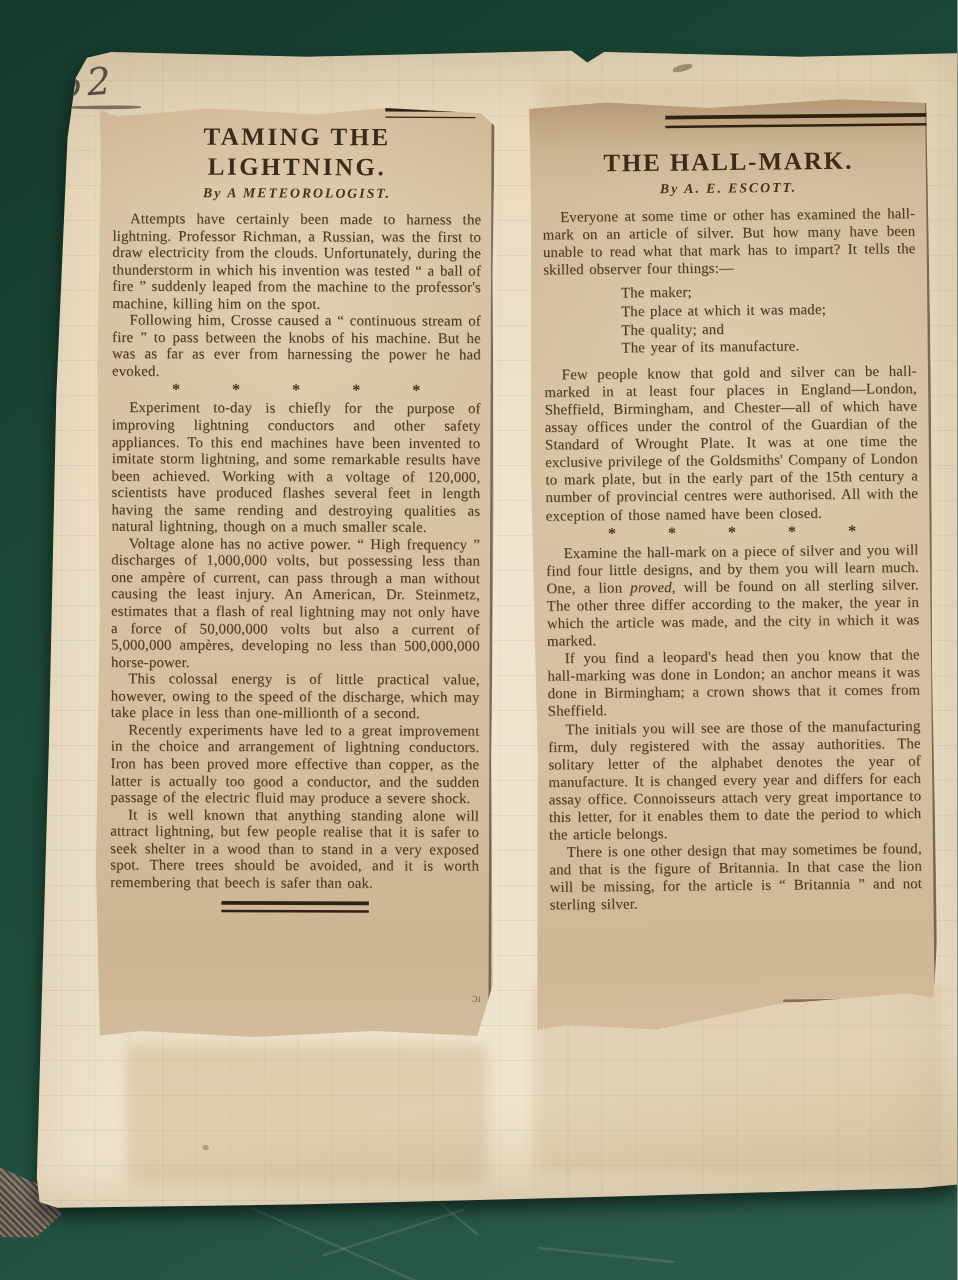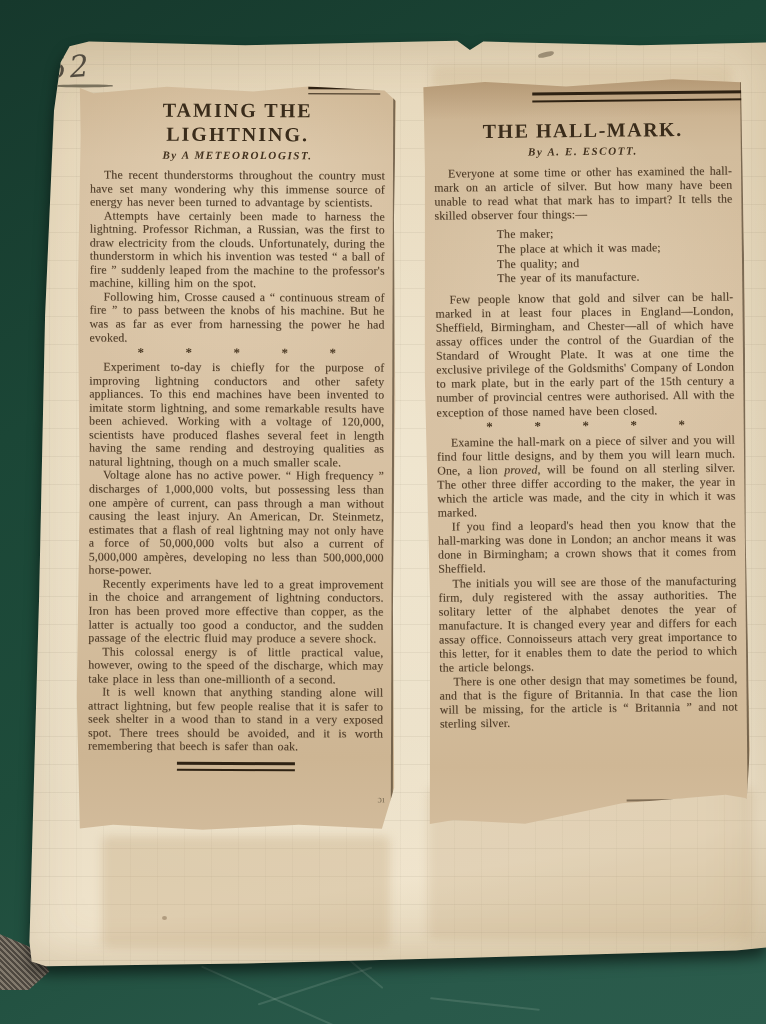--- a/index.html
+++ b/index.html
@@ -142,28 +142,27 @@
     <div class="speck sp2"></div>
     <div class="speck sp3"></div>
     <div class="speck sp4"></div>
 
     <article class="clip clip-left">
       <div class="edge-rule-r"></div>
       <div class="rule-top-partial"></div>
       <h1 class="headline">TAMING THE LIGHTNING.</h1>
       <div class="byline">By A METEOROLOGIST.</div>
       <div class="body">
-        <p>The recent thunderstorms throughout the country must have set many wondering why this immense source of energy has never been turned to advantage by scientists.</p>
         <p>Attempts have certainly been made to harness the lightning.  Professor Richman, a Russian, was the first to draw electricity from the clouds.  Unfortunately, during the thunderstorm in which his invention was tested “ a ball of fire ” suddenly leaped from the machine to the professor's machine, killing him on the spot.</p>
         <p>Following him, Crosse caused a “ continuous stream of fire ” to pass between the knobs of his machine.  But he was as far as ever from harnessing the power he had evoked.</p>
         <div class="stars">* * * * *</div>
         <p>Experiment to-day is chiefly for the purpose of improving lightning conductors and other safety appliances.  To this end machines have been invented to imitate storm lightning, and some remarkable results have been achieved. Working with a voltage of 120,000, scientists have produced flashes several feet in length having the same rending and destroying qualities as natural lightning, though on a much smaller scale.</p>
         <p>Voltage alone has no active power.  “ High frequency ” discharges of 1,000,000 volts, but possessing less than one ampère of current, can pass through a man without causing the least injury.  An American, Dr. Steinmetz, estimates that a flash of real lightning may not only have a force of 50,000,000 volts but also a current of 5,000,000 ampères, developing no less than 500,000,000 horse-power.</p>
+        <p>This colossal energy is of little practical value, however, owing to the speed of the discharge, which may take place in less than one-millionth of a second.</p>
         <p>Recently experiments have led to a great improvement in the choice and arrangement of lightning conductors.  Iron has been proved more effective than copper, as the latter is actually too good a conductor, and the sudden passage of the electric fluid may produce a severe shock.</p>
-        <p>This colossal energy is of little practical value, however, owing to the speed of the discharge, which may take place in less than one-millionth of a second.</p>
         <p>It is well known that anything standing alone will attract lightning, but few people realise that it is safer to seek shelter in a wood than to stand in a very exposed spot.  There trees should be avoided, and it is worth remembering that beech is safer than oak.</p>
       </div>
       <div class="rule-end"></div>
       <div class="pencil-mark">ɔı</div>
     </article>
 
     <article class="clip clip-right">
       <div class="edge-rule-r"></div>
       <div class="edge-rule-b"></div>
       <div class="rule-top-right"></div>

